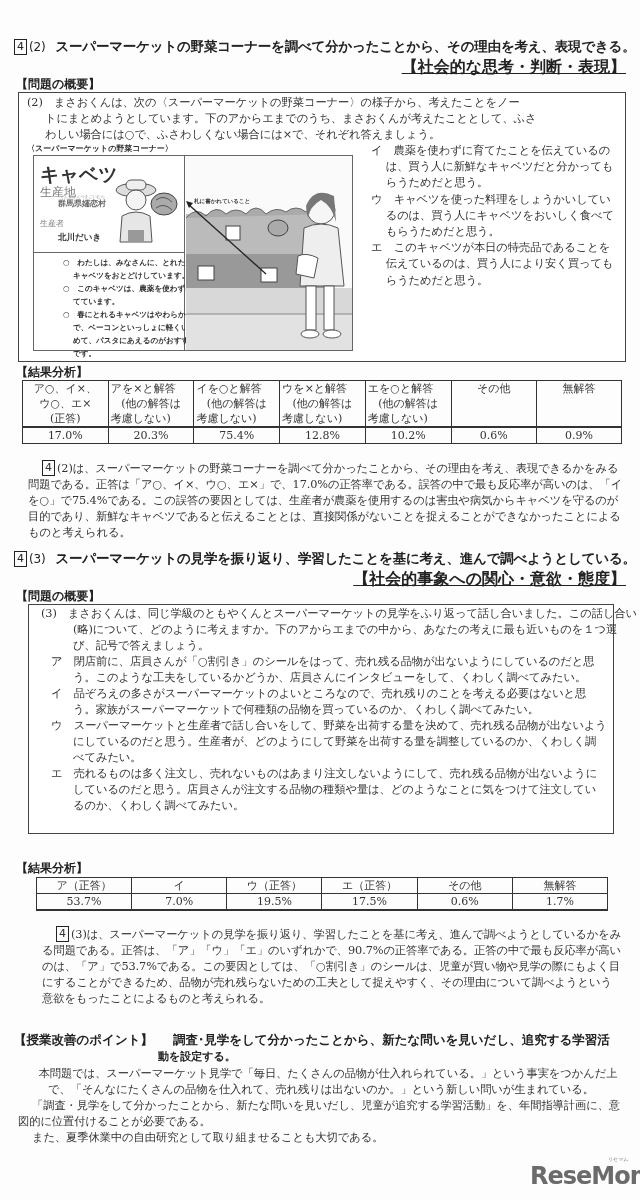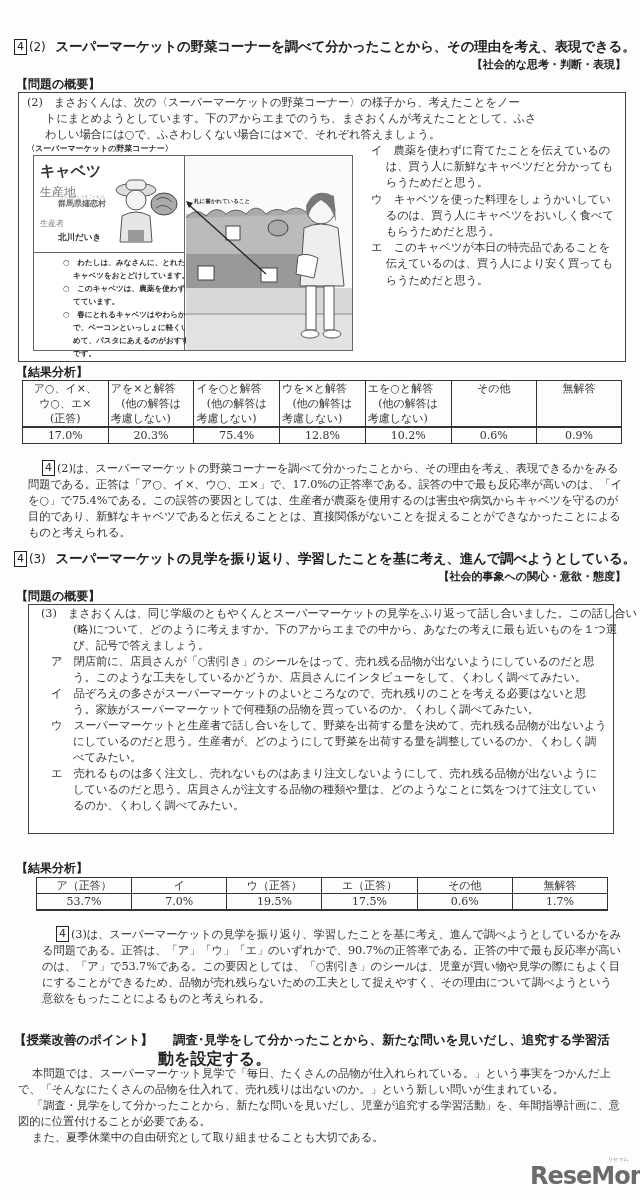--- a/index.html
+++ b/index.html
@@ -4,21 +4,21 @@
 <style>
   html, body { margin:0; padding:0; }
   body { width:640px; height:1200px; background:#fdfdfd; color:#222; position:relative; overflow:hidden;
          font-family:"DejaVu Serif","Liberation Serif",serif; }
   .abs { position:absolute; }
   .goth { font-family:"DejaVu Sans","Liberation Sans",sans-serif; font-weight:bold; }
   .numbox { display:inline-block; border:1.5px solid #222; width:11px; height:14px; line-height:14px; text-align:center;
             font-family:"DejaVu Sans",sans-serif; font-size:11px; font-weight:normal; margin-right:2px; vertical-align:1px; }
   .sec-title { font-size:13.5px; left:14px; white-space:nowrap; letter-spacing:-0.2px; }
   .sec-title .sub { font-weight:normal; font-size:12px; margin-right:10px; }
-  .category { right:14px; font-size:11px; white-space:nowrap; }
+  .category { right:14px; font-size:16px; white-space:nowrap;text-decoration:underline; }
   .label { font-size:12px; left:16px; white-space:nowrap; }
   .box { border:1.5px solid #444; box-sizing:border-box; background:#fff; }
   .p { font-size:11.3px; line-height:16px; color:#333; letter-spacing:-0.1px; }
   .hang { padding-left:1.3em; text-indent:-1.3em; }
   table.res { border-collapse:collapse; font-size:11px; color:#333; }
   table.res td { border:1px solid #333; text-align:center; padding:0 2px; }
   .illus { border:1.5px solid #666; background:#fff; }
   .sign { font-family:"DejaVu Sans",sans-serif; color:#333; }
   .logo { font-family:"DejaVu Sans",sans-serif; font-weight:bold; font-size:24px; color:#6b6b6b; letter-spacing:-1px; }
 </style>
@@ -35,21 +35,21 @@
   <div class="abs p" style="left:8px; top:2px; width:590px;">
     <div>(2)　まさおくんは、次の〈スーパーマーケットの野菜コーナー〉の様子から、考えたことをノー</div>
     <div style="padding-left:18px">トにまとめようとしています。下のアからエまでのうち、まさおくんが考えたこととして、ふさ</div>
     <div style="padding-left:18px">わしい場合には○で、ふさわしくない場合には×で、それぞれ答えましょう。</div>
   </div>
 
   <div class="abs sign" style="left:8px; top:50px; font-size:8px; font-weight:bold;">〈スーパーマーケットの野菜コーナー〉</div>
   <div class="abs illus" style="left:14px; top:62px; width:318px; height:194px;">
 
     <div class="abs" style="left:0; top:0; width:150px; height:194px; border-right:1.5px solid #666;">
-      <div class="abs sign" style="left:6px; top:6px; font-size:15px; font-weight:bold;">キャベツ</div>
+      <div class="abs sign" style="left:6px; top:6px; font-size:19px; font-weight:bold;">キャベツ</div>
       <div class="abs sign" style="left:6px; top:28px; font-size:12px; color:#777;">生産地</div>
       <div class="abs sign" style="left:26px; top:38px; font-size:4px; color:#888;">ぐんまけんつまごいむら</div>
       <div class="abs sign" style="left:24px; top:42px; font-size:8px; color:#666; font-weight:bold;">群馬県嬬恋村</div>
       <div class="abs sign" style="left:6px; top:62px; font-size:8px; color:#777;">生産者</div>
       <div class="abs sign" style="left:24px; top:76px; font-size:8.5px; font-weight:bold;">北川だいき</div>
 
       <svg class="abs" style="left:78px; top:20px;" width="70" height="68" viewBox="0 0 70 68">
         <ellipse cx="24" cy="14" rx="20" ry="7" fill="#ddd" stroke="#555"></ellipse>
         <rect x="14" y="4" width="20" height="10" rx="5" fill="#eee" stroke="#555"></rect>
         <circle cx="24" cy="24" r="10" fill="#f4f4f4" stroke="#555"></circle>
@@ -195,23 +195,23 @@
 </tbody>
   </table>
 
 <div class="abs p" style="left:42px; top:926px; width:580px; text-indent:14px;">
   <span class="numbox" style="text-indent:0">4</span><span>(3)</span><span>は、スーパーマーケットの見学を振り返り、学習したことを基に考え、進んで調べようとしているかをみる問題である。正答は、「ア」「ウ」「エ」のいずれかで、90.7%の正答率である。正答の中で最も反応率が高いのは、「ア」で53.7%である。この要因としては、「○割引き」のシールは、児童が買い物や見学の際にもよく目にすることができるため、品物が売れ残らないための工夫として捉えやすく、その理由について調べようという意欲をもったことによるものと考えられる。</span>
 </div>
 
 <div class="abs goth" style="left:14px; top:1032px; font-size:12.5px; white-space:nowrap;">
   <span>【授業改善のポイント】</span><span style="margin-left:20px;">調査･見学をして分かったことから、新たな問いを見いだし、追究する学習活</span>
 </div>
-<div class="abs goth" style="left:158px; top:1049px; font-size:16px;">動を設定する。</div>
+<div class="abs goth" style="left:158px; top:1049px; font-size:11px;">動を設定する。</div>
 <div class="abs p" style="left:18px; top:1066px; width:606px;">
-  <div style="text-indent:14px;">本問題では、スーパーマーケット見学で「毎日、たくさんの品物が仕入れられている。」という事実をつかんだ上で、「そんなにたくさんの品物を仕入れて、売れ残りは出ないのか。」という新しい問いが生まれている。</div>
+  <div style="text-indent:14px;text-align:center;">本問題では、スーパーマーケット見学で「毎日、たくさんの品物が仕入れられている。」という事実をつかんだ上で、「そんなにたくさんの品物を仕入れて、売れ残りは出ないのか。」という新しい問いが生まれている。</div>
   <div style="text-indent:14px;">「調査・見学をして分かったことから、新たな問いを見いだし、児童が追究する学習活動」を、年間指導計画に、意図的に位置付けることが必要である。</div>
   <div style="text-indent:14px;">また、夏季休業中の自由研究として取り組ませることも大切である。</div>
 </div>
 
 <div class="abs" style="left:530px; top:1162px;">
   <div class="abs" style="left:78px; top:-6px; font-size:5px; color:#777; font-family:'DejaVu Sans',sans-serif; white-space:nowrap;">リセマム</div>
   <div class="logo">ReseMom</div>
 </div>
 
 </body></html>

